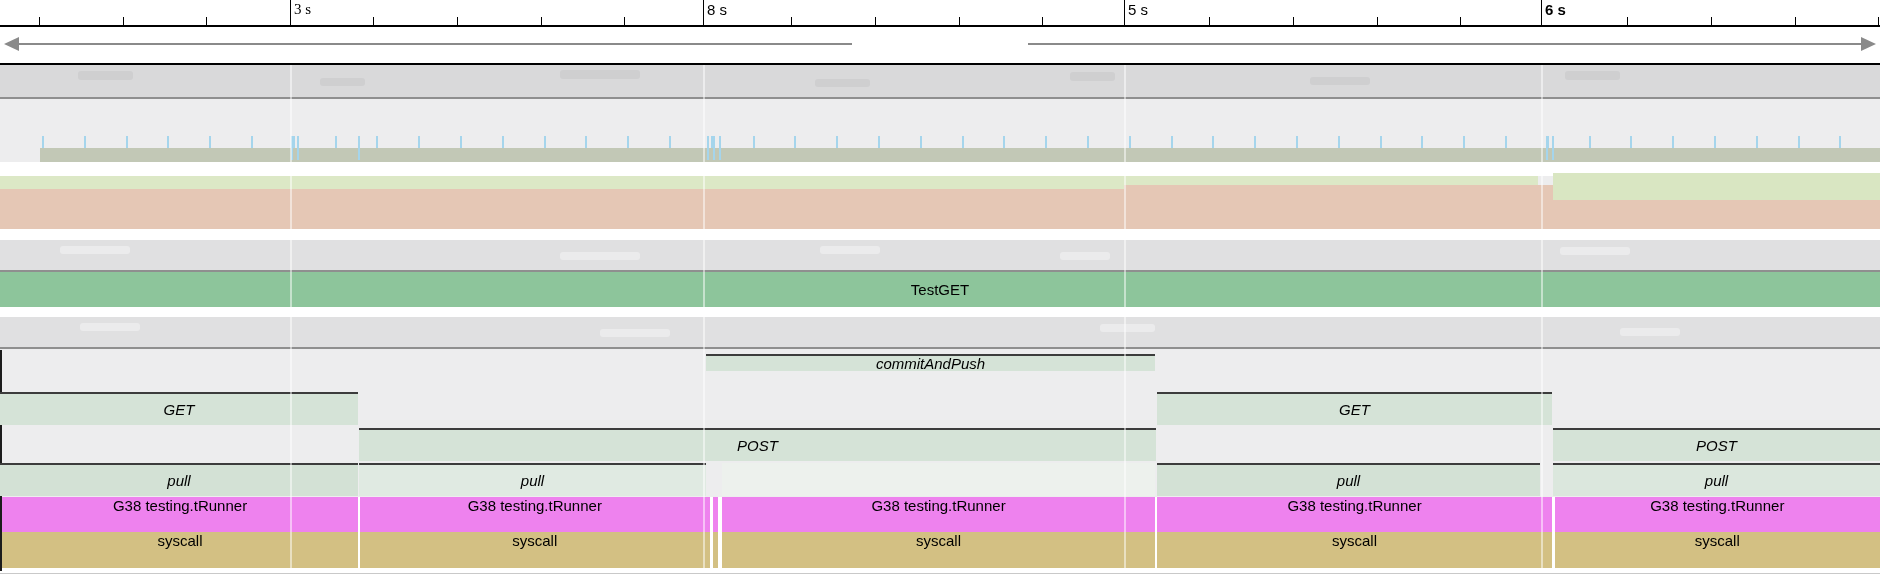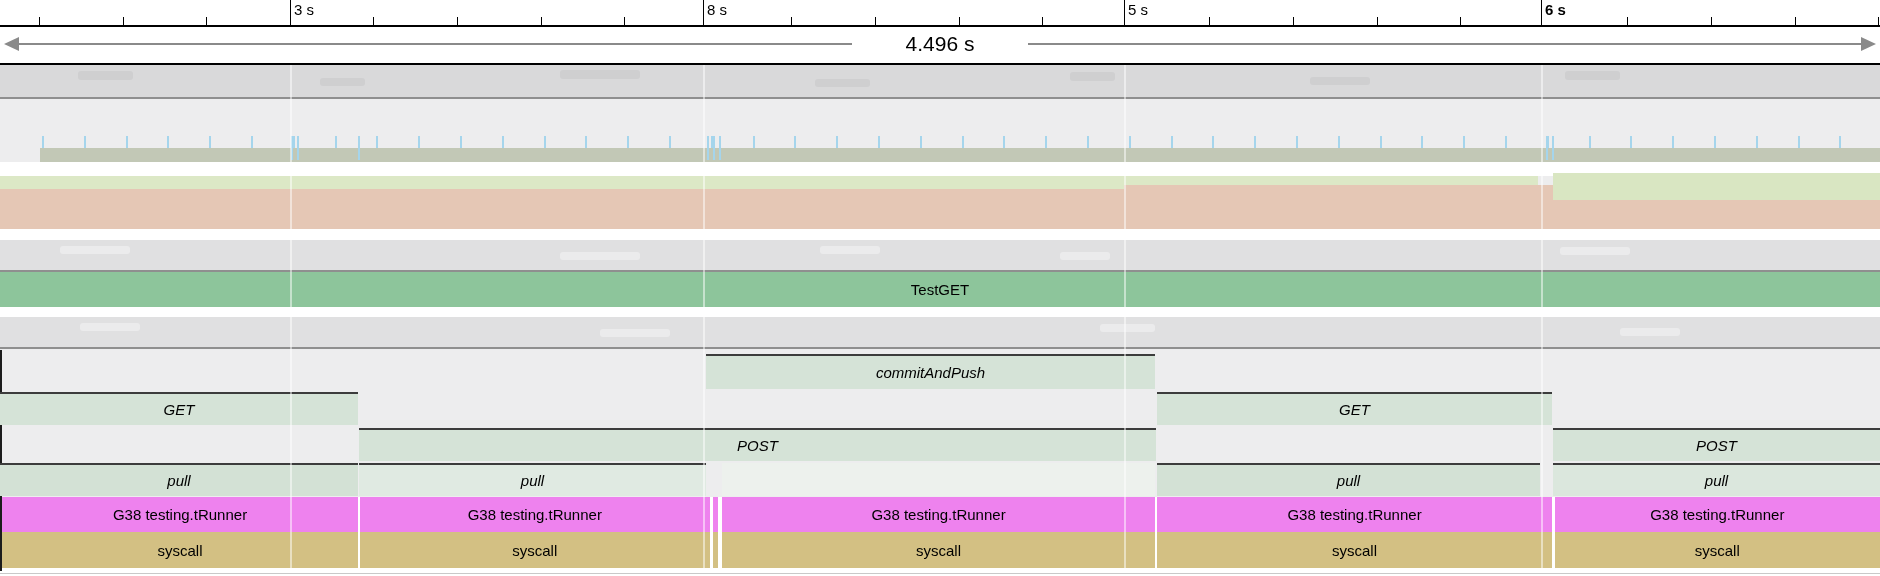--- a/index.html
+++ b/index.html
@@ -18,21 +18,21 @@
   .arrow-right{position:absolute;right:4px;top:10px;width:0;height:0;border-top:7px solid transparent;border-bottom:7px solid transparent;border-left:15px solid #8a8a8a;}
   .measure-label{position:absolute;left:0;right:0;top:5px;text-align:center;font-size:21px;color:#000;}
   .band{position:absolute;}
   .gridline{position:absolute;width:2px;background:rgba(255,255,255,0.5);}
   .evtick{position:absolute;width:2px;}
   .span-bar{position:absolute;box-sizing:border-box;border-top:2px solid #3c3c3c;
     display:flex;align-items:center;justify-content:center;overflow:hidden;}
   .span-bar.noborder{border-top:none;}
   .span-label{font-size:15px;color:#000;white-space:nowrap;}
   .italic{font-style:italic;}
-  .seg{position:absolute;display:flex;align-items:center;justify-content:center;overflow:hidden;}
+  .seg{position:absolute;display:flex;justify-content:center;overflow:hidden;}
   .seg-label{font-size:15px;color:#000;white-space:nowrap;}
   .big-bar{position:absolute;display:flex;align-items:center;justify-content:center;}
 </style>
 </head>
 <body>
 
 <div id="stage">
   <div class="ruler" id="ruler">
       <div class="minor-tick" style="left: 39px;"></div>
       <div class="minor-tick" style="left: 122.6px;"></div>
@@ -47,34 +47,33 @@
       <div class="minor-tick" style="left: 1042.2px;"></div>
       <div class="minor-tick" style="left: 1209.4px;"></div>
       <div class="minor-tick" style="left: 1293px;"></div>
       <div class="minor-tick" style="left: 1376.6px;"></div>
       <div class="minor-tick" style="left: 1460.2px;"></div>
       <div class="minor-tick" style="left: 1627.4px;"></div>
       <div class="minor-tick" style="left: 1711px;"></div>
       <div class="minor-tick" style="left: 1794.6px;"></div>
       <div class="minor-tick" style="left: 1878.2px;"></div>
       <div class="major-tick" style="left: 290px;"></div>
-      <div class="ruler-label" style="left: 294px;">3 s</div>
+      <div class="ruler-label" style="left: 294px; font-family: Liberation Serif, serif;">3 s</div>
       <div class="major-tick" style="left: 703px;"></div>
       <div class="ruler-label" style="left: 707px;">8 s</div>
       <div class="major-tick" style="left: 1124px;"></div>
       <div class="ruler-label" style="left: 1128px;">5 s</div>
       <div class="major-tick" style="left: 1541px;"></div>
       <div class="ruler-label" style="left: 1545px; font-weight: bold;">6 s</div>
     </div>
   <div class="measure-row" id="measureRow">
     <div class="arrow-left"></div>
     <div class="arrow-right"></div>
     <div class="measure-line" id="mlineL" style="left: 18px; width: 834px;"></div>
     <div class="measure-line" id="mlineR" style="left: 1028px; width: 834px;"></div>
-    <div class="measure-label">4.496 s</div>
   </div>
   <div id="tracks">
       <div class="band" style="left: 0px; top: 65px; width: 1880px; height: 32px; background: rgb(217, 217, 218);"></div>
       <div class="band" style="left: 0px; top: 97px; width: 1880px; height: 2px; background: rgb(143, 143, 143);"></div>
       <div class="band" style="left: 0px; top: 99px; width: 1880px; height: 474px; background: rgb(237, 237, 238);"></div>
       <div class="band" style="left: 40px; top: 148px; width: 1840px; height: 14px; background: rgb(194, 200, 182);"></div>
       <div class="band" style="left: 0px; top: 162px; width: 1880px; height: 14px; background: rgb(255, 255, 255);"></div>
       <div class="band" style="left: 0px; top: 176px; width: 1124px; height: 13px; background: rgb(220, 232, 198);"></div>
       <div class="band" style="left: 0px; top: 189px; width: 1124px; height: 40px; background: rgb(229, 199, 181);"></div>
       <div class="band" style="left: 1124px; top: 176px; width: 414px; height: 9px; background: rgb(220, 232, 198);"></div>
@@ -154,21 +153,21 @@
       <div class="evtick" style="left: 297px; top: 136px; height: 24px; background: rgb(165, 213, 236);"></div>
       <div class="evtick" style="left: 358px; top: 136px; height: 24px; background: rgb(165, 213, 236);"></div>
       <div class="evtick" style="left: 707px; top: 136px; height: 24px; background: rgb(165, 213, 236);"></div>
       <div class="evtick" style="left: 713px; top: 136px; height: 24px; background: rgb(165, 213, 236);"></div>
       <div class="evtick" style="left: 719px; top: 136px; height: 24px; background: rgb(165, 213, 236);"></div>
       <div class="evtick" style="left: 1546px; top: 136px; height: 24px; background: rgb(165, 213, 236);"></div>
       <div class="evtick" style="left: 1552px; top: 136px; height: 24px; background: rgb(165, 213, 236);"></div>
       <div class="big-bar" style="left: 0px; top: 272px; width: 1880px; height: 35px; background: rgb(141, 197, 155);">
         <div class="span-label">TestGET</div>
       </div>
-      <div class="span-bar" style="left: 706px; top: 354px; width: 449px; height: 35px; background: rgb(213, 227, 215);">
+      <div class="span-bar" style="left: 706px; top: 354px; width: 449px; height: 17px; background: rgb(213, 227, 215);">
         <div class="span-label italic">commitAndPush</div>
       </div>
       <div class="span-bar" style="left: 0px; top: 392px; width: 358px; height: 33px; background: rgb(213, 227, 215);">
         <div class="span-label italic">GET</div>
       </div>
       <div class="span-bar" style="left: 1157px; top: 392px; width: 395px; height: 33px; background: rgb(213, 227, 215);">
         <div class="span-label italic">GET</div>
       </div>
       <div class="span-bar" style="left: 359px; top: 428px; width: 797px; height: 33px; background: rgb(213, 227, 215);">
         <div class="span-label italic">POST</div>

